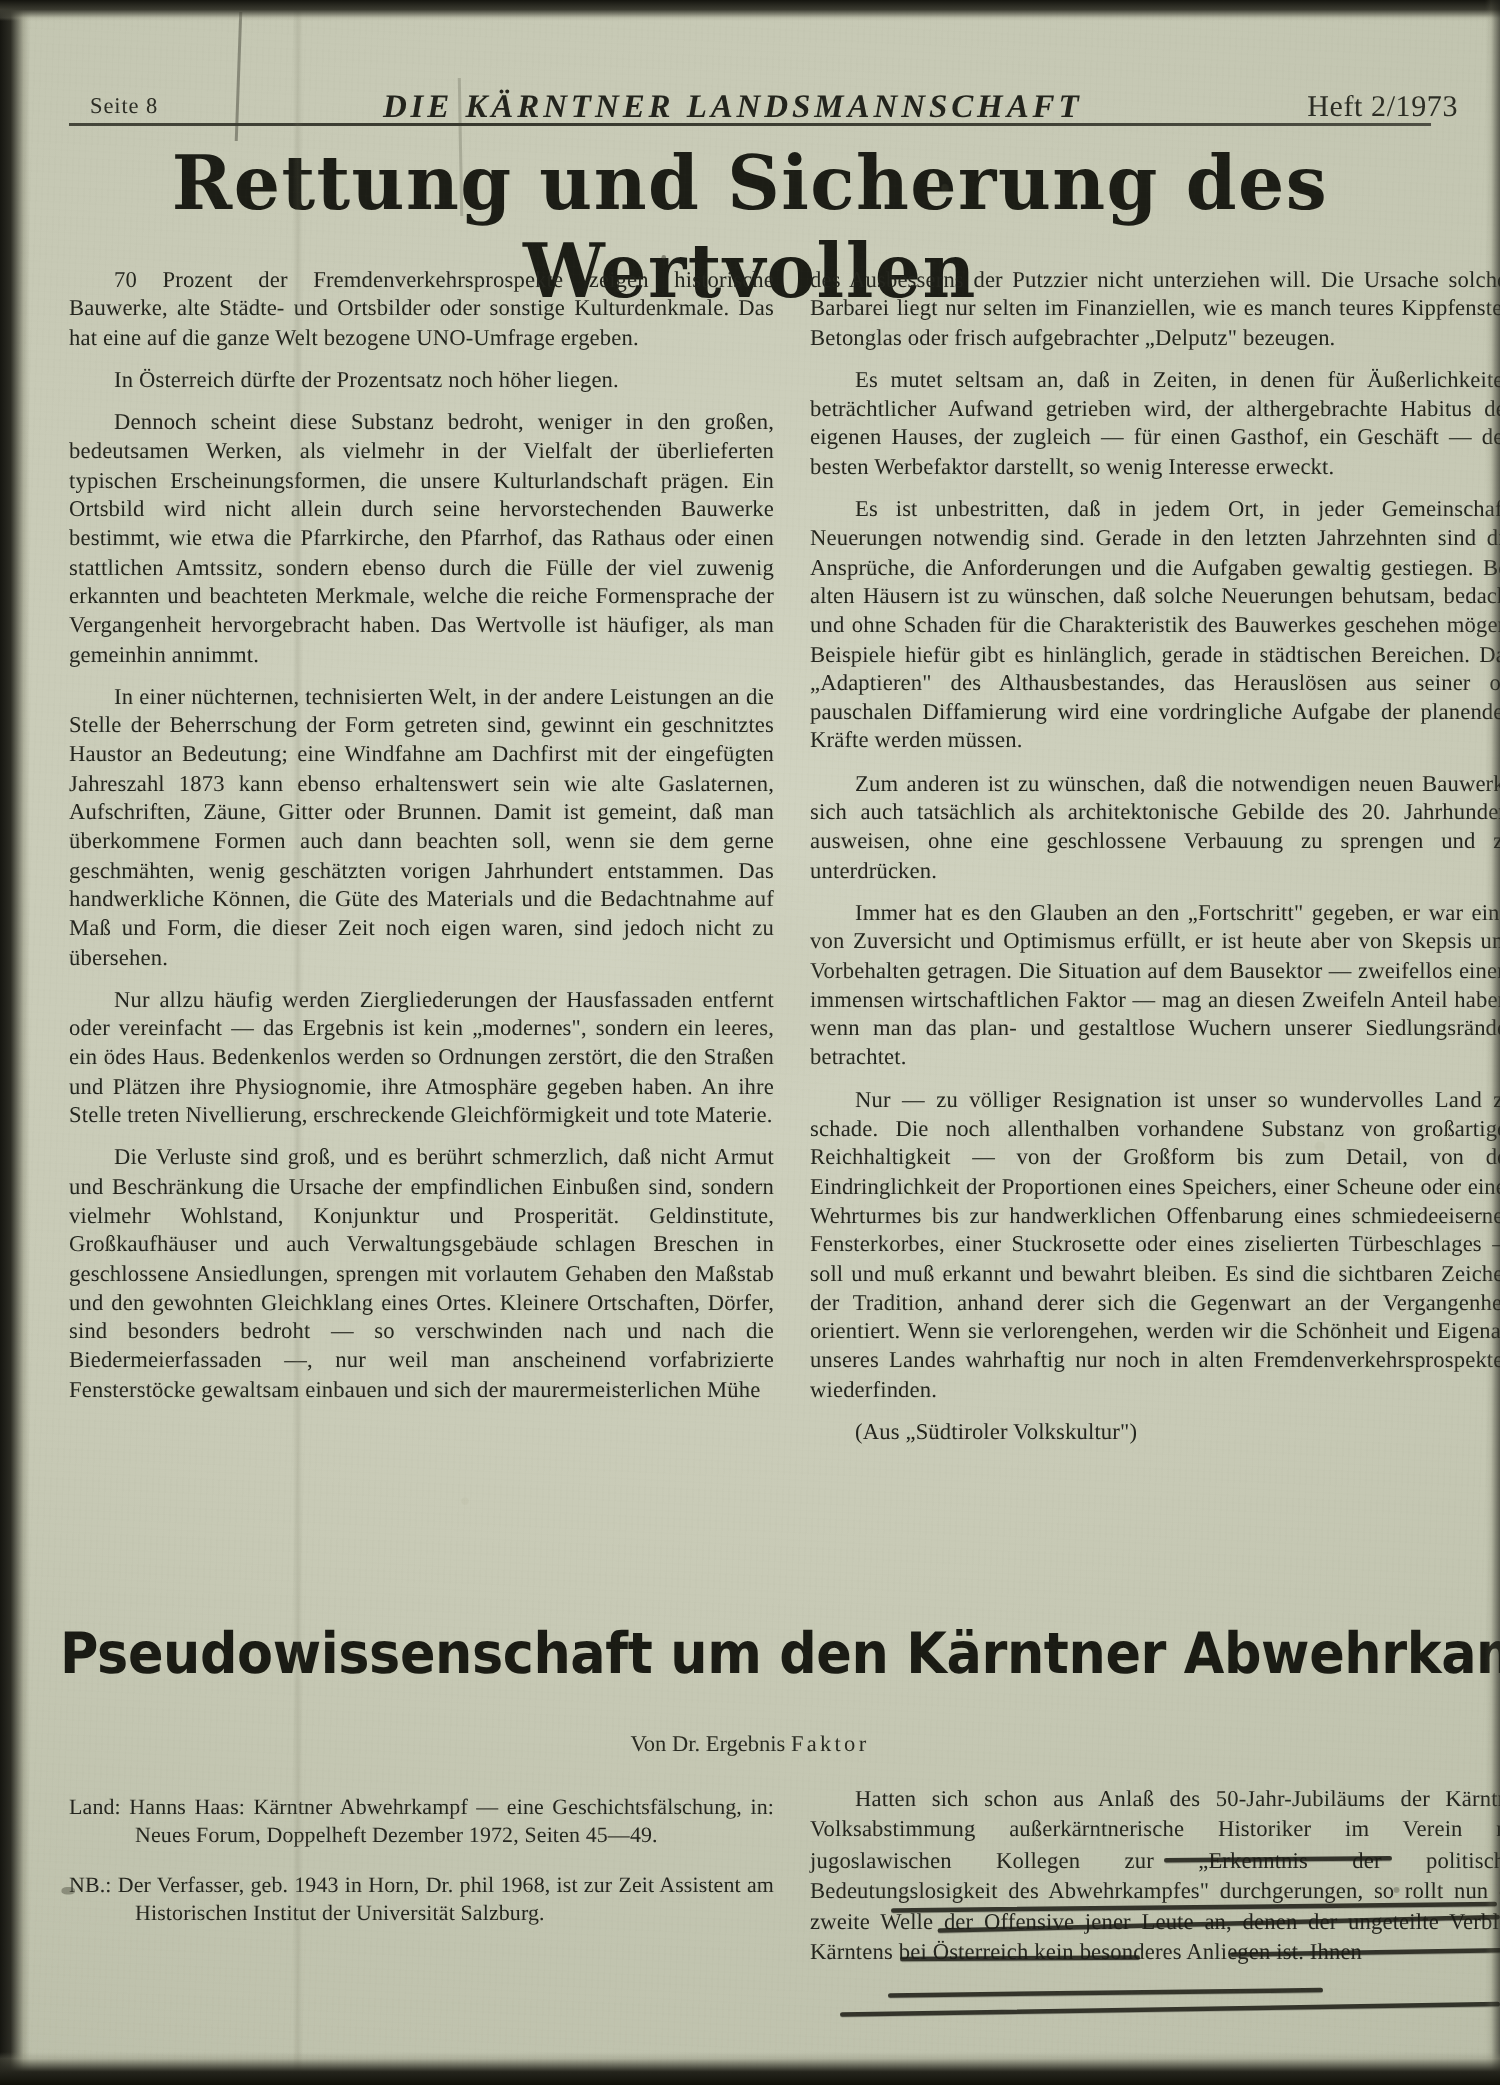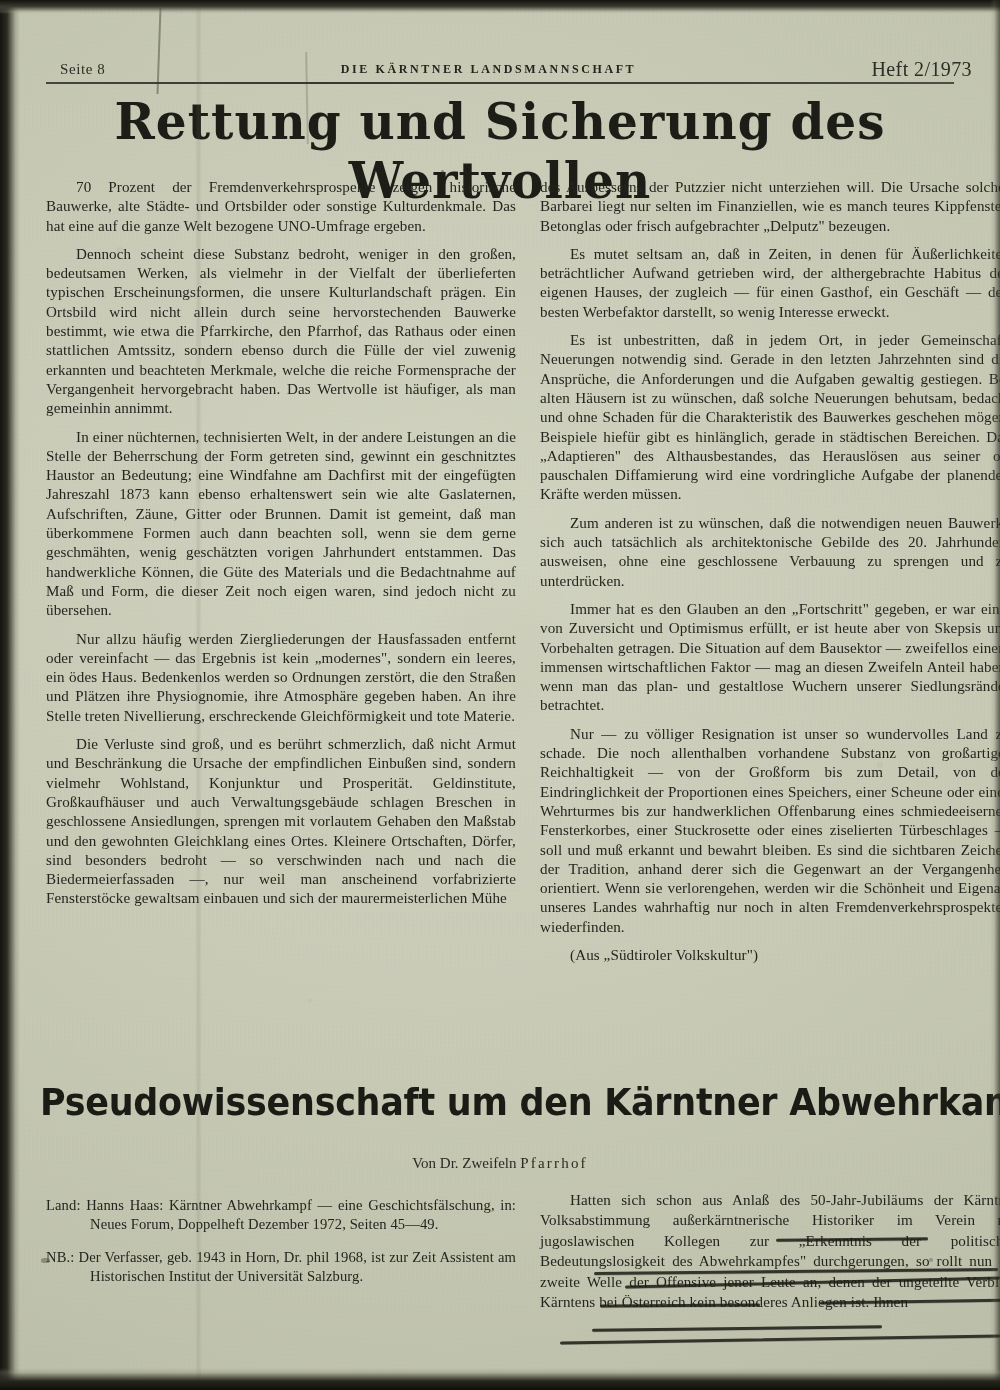--- a/index.html
+++ b/index.html
@@ -39,21 +39,21 @@
   #fold{position:absolute;left:195px;top:0;width:7px;height:1390px;
     background:linear-gradient(90deg,rgba(110,110,90,.0),rgba(110,110,90,.16),rgba(110,110,90,.0));}
 
   
   #page{position:absolute;left:0;top:0;width:1000px;height:1390px;color:#23241d;}
 
   
   .masthead{position:absolute;left:60px;top:58px;width:912px;
     display:flex;align-items:center;justify-content:space-between;}
   .mh-left{font-size:15px;letter-spacing:.6px;color:#2b2c24;}
-  .mh-center{font-size:12px;letter-spacing:2.6px;color:#23241d;font-weight:600;}
+  .mh-center{font-size:22px;letter-spacing:2.6px;color:#23241d;font-weight:600;font-style:italic;}
   .mh-right{font-size:20px;letter-spacing:.4px;color:#2b2c24;}
   .mh-rule{position:absolute;left:46px;top:82px;width:908px;height:1.6px;
     background:linear-gradient(90deg,#3a3b30,#2a2b22 30%,#33342a 70%,#43443a);opacity:.92;}
 
   
   .fraktur-title{
     position:absolute;left:0;top:92px;width:1000px;text-align:center;
     font-family:"DejaVu Serif", serif;
     font-size:50px;font-weight:700;letter-spacing:1px;
     color:#1c1d16;
@@ -109,41 +109,42 @@
       <div class="mh-right">Heft 2/1973</div>
     </div>
     <div class="mh-rule"></div>
 
     <div class="fraktur-title">
       <span>Rettung und Sicherung des Wertvollen</span>
     </div>
 
     <div class="col" id="a1-left">
       <p>70 Prozent der Fremdenverkehrsprospekte zeigen historische Bauwerke, alte Städte- und Ortsbilder oder sonstige Kulturdenkmale. Das hat eine auf die ganze Welt bezogene UNO-Umfrage ergeben.</p>
+      <p>In Österreich dürfte der Prozentsatz noch höher liegen.</p>
       <p>Dennoch scheint diese Substanz bedroht, weniger in den großen, bedeutsamen Werken, als vielmehr in der Vielfalt der überlieferten typischen Erscheinungsformen, die unsere Kulturlandschaft prägen. Ein Ortsbild wird nicht allein durch seine hervorstechenden Bauwerke bestimmt, wie etwa die Pfarrkirche, den Pfarrhof, das Rathaus oder einen stattlichen Amtssitz, sondern ebenso durch die Fülle der viel zuwenig erkannten und beachteten Merkmale, welche die reiche Formensprache der Vergangenheit hervorgebracht haben. Das Wertvolle ist häufiger, als man gemeinhin annimmt.</p>
       <p>In einer nüchternen, technisierten Welt, in der andere Leistungen an die Stelle der Beherrschung der Form getreten sind, gewinnt ein geschnitztes Haustor an Bedeutung; eine Windfahne am Dachfirst mit der eingefügten Jahreszahl 1873 kann ebenso erhaltenswert sein wie alte Gaslaternen, Aufschriften, Zäune, Gitter oder Brunnen. Damit ist gemeint, daß man überkommene Formen auch dann beachten soll, wenn sie dem gerne geschmähten, wenig geschätzten vorigen Jahrhundert entstammen. Das handwerkliche Können, die Güte des Materials und die Bedachtnahme auf Maß und Form, die dieser Zeit noch eigen waren, sind jedoch nicht zu übersehen.</p>
       <p>Nur allzu häufig werden Ziergliederungen der Hausfassaden entfernt oder vereinfacht — das Ergebnis ist kein „modernes", sondern ein leeres, ein ödes Haus. Bedenkenlos werden so Ordnungen zerstört, die den Straßen und Plätzen ihre Physiognomie, ihre Atmosphäre gegeben haben. An ihre Stelle treten Nivellierung, erschreckende Gleichförmigkeit und tote Materie.</p>
       <p>Die Verluste sind groß, und es berührt schmerzlich, daß nicht Armut und Beschränkung die Ursache der empfindlichen Einbußen sind, sondern vielmehr Wohlstand, Konjunktur und Prosperität. Geldinstitute, Großkaufhäuser und auch Verwaltungsgebäude schlagen Breschen in geschlossene Ansiedlungen, sprengen mit vorlautem Gehaben den Maßstab und den gewohnten Gleichklang eines Ortes. Kleinere Ortschaften, Dörfer, sind besonders bedroht — so verschwinden nach und nach die Biedermeierfassaden —, nur weil man anscheinend vorfabrizierte Fensterstöcke gewaltsam einbauen und sich der maurermeisterlichen Mühe</p>
     </div>
 
     <div class="col" id="a1-right">
       <p class="noind">des Ausbesserns der Putzzier nicht unterziehen will. Die Ursache solcher Barbarei liegt nur selten im Finanziellen, wie es manch teures Kippfenster, Betonglas oder frisch aufgebrachter „Delputz" bezeugen.</p>
       <p>Es mutet seltsam an, daß in Zeiten, in denen für Äußerlichkeiten beträchtlicher Aufwand getrieben wird, der althergebrachte Habitus des eigenen Hauses, der zugleich — für einen Gasthof, ein Geschäft — den besten Werbefaktor darstellt, so wenig Interesse erweckt.</p>
       <p>Es ist unbestritten, daß in jedem Ort, in jeder Gemeinschaft, Neuerungen notwendig sind. Gerade in den letzten Jahrzehnten sind die Ansprüche, die Anforderungen und die Aufgaben gewaltig gestiegen. Bei alten Häusern ist zu wünschen, daß solche Neuerungen behutsam, bedacht und ohne Schaden für die Charakteristik des Bauwerkes geschehen mögen. Beispiele hiefür gibt es hinlänglich, gerade in städtischen Bereichen. Das „Adaptieren" des Althausbestandes, das Herauslösen aus seiner oft pauschalen Diffamierung wird eine vordringliche Aufgabe der planenden Kräfte werden müssen.</p>
       <p>Zum anderen ist zu wünschen, daß die notwendigen neuen Bauwerke sich auch tatsächlich als architektonische Gebilde des 20. Jahrhunders ausweisen, ohne eine geschlossene Verbauung zu sprengen und zu unterdrücken.</p>
       <p>Immer hat es den Glauben an den „Fortschritt" gegeben, er war einst von Zuversicht und Optimismus erfüllt, er ist heute aber von Skepsis und Vorbehalten getragen. Die Situation auf dem Bausektor — zweifellos einem immensen wirtschaftlichen Faktor — mag an diesen Zweifeln Anteil haben, wenn man das plan- und gestaltlose Wuchern unserer Siedlungsränder betrachtet.</p>
       <p>Nur — zu völliger Resignation ist unser so wundervolles Land zu schade. Die noch allenthalben vorhandene Substanz von großartiger Reichhaltigkeit — von der Großform bis zum Detail, von der Eindringlichkeit der Proportionen eines Speichers, einer Scheune oder eines Wehrturmes bis zur handwerklichen Offenbarung eines schmiedeeisernen Fensterkorbes, einer Stuckrosette oder eines ziselierten Türbeschlages — soll und muß erkannt und bewahrt bleiben. Es sind die sichtbaren Zeichen der Tradition, anhand derer sich die Gegenwart an der Vergangenheit orientiert. Wenn sie verlorengehen, werden wir die Schönheit und Eigenart unseres Landes wahrhaftig nur noch in alten Fremdenverkehrsprospekten wiederfinden.</p>
       <p class="src">(Aus „Südtiroler Volkskultur")</p>
     </div>
 
     <div class="slab-title">
       <span>Pseudowissenschaft um den Kärntner Abwehrkampf</span>
     </div>
     <div class="byline">
-      <span>Von Dr. Zweifeln </span><span class="sp2">Pfarrhof</span>
+      <span>Von Dr. Ergebnis </span><span class="sp2">Faktor</span>
     </div>
 
     <div class="col" id="a2-left">
       <span class="hang">
         <span class="lbl">Land:</span>
         <span>Hanns Haas: Kärntner Abwehrkampf — eine Geschichtsfälschung, in: Neues Forum, Doppelheft Dezember 1972, Seiten 45—49.</span>
       </span>
       <span class="hang">
         <span class="lbl">NB.:</span>
         <span>Der Verfasser, geb. 1943 in Horn, Dr. phil 1968, ist zur Zeit Assistent am Historischen Institut der Universität Salzburg.</span>

